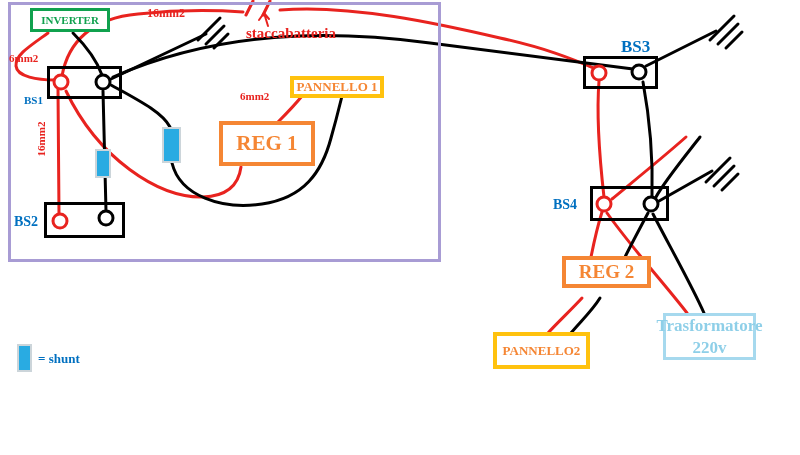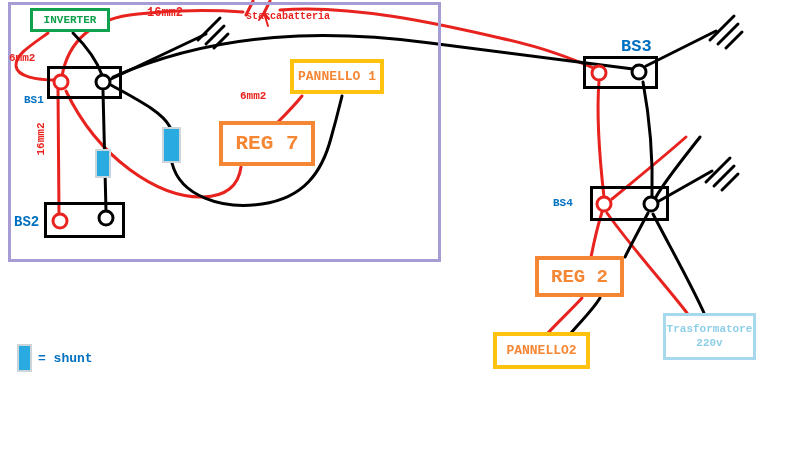--- a/index.html
+++ b/index.html
@@ -1,30 +1,30 @@
 <!DOCTYPE html>
 <html><head>
 <meta charset="utf-8">
 <style>
   html,body{margin:0;padding:0;background:#ffffff;}
   #stage{
     position:relative;width:800px;height:455px;background:#ffffff;overflow:hidden;
-    font-family:Liberation Mono, monospace;
+    font-family:Liberation Serif, serif;
   }
   #wires{position:absolute;left:0;top:0;width:800px;height:455px;}
   .box{position:absolute;display:flex;align-items:center;justify-content:center;
        text-align:center;font-weight:bold;background:#ffffff;box-sizing:border-box;}
   .busbox{position:absolute;border:3px solid #000;background:transparent;box-sizing:border-box;}
   .lbl{position:absolute;font-weight:bold;white-space:nowrap;}
   .red{color:#e8231f;}
   .blue{color:#0070c0;}
   .green-box{border:3px solid #10a14e;color:#10a14e;font-size:11px;}
   .orange-box{border:4px solid #f58634;color:#f58634;}
   .yellow-box{border:4px solid #ffc20e;color:#f58634;font-size:13px;}
-  .trafo-box{border:3px solid #a6d9ee;color:#8ecfe8;font-size:11px;line-height:1.25;}
+  .trafo-box{border:3px solid #a6d9ee;color:#8ecfe8;font-size:17px;line-height:1.25;}
   .shunt{position:absolute;background:#29abe2;border:2px solid #ccd5da;box-sizing:border-box;}
   .enclosure{position:absolute;border:3px solid #a89cd4;background:transparent;box-sizing:border-box;}
   .vert{transform:rotate(-90deg);transform-origin:center center;}
 </style>
 </head>
 <body>
 
 <div id="stage">
 
   <svg id="wires" viewBox="0 0 800 455" xmlns="http://www.w3.org/2000/svg">
@@ -99,51 +99,51 @@
   <div class="busbox" style="left:583px;top:56px;width:75px;height:33px;"></div>
   <div class="busbox" style="left:590px;top:186px;width:79px;height:35px;"></div>
 
   <div class="shunt" style="left:95px;top:149px;width:16px;height:29px;"></div>
   <div class="shunt" style="left:162px;top:127px;width:19px;height:36px;"></div>
 
   <div class="box green-box" style="left:30px;top:8px;width:80px;height:24px;">
     <span>INVERTER</span>
   </div>
 
-  <div class="box yellow-box" style="left:290px;top:59px;width:94px;height:35px;">
+  <div class="box yellow-box" style="left:290px;top:76px;width:94px;height:22px;">
     <span>PANNELLO 1</span>
   </div>
 
   <div class="box orange-box" style="left:219px;top:121px;width:96px;height:45px;font-size:21px;">
-    <span>REG 7</span>
+    <span>REG 1</span>
   </div>
 
 
-  <div class="box orange-box" style="left:535px;top:256px;width:89px;height:41px;font-size:19px;">
+  <div class="box orange-box" style="left:562px;top:256px;width:89px;height:32px;font-size:19px;">
     <span>REG 2</span>
   </div>
 
   <div class="box yellow-box" style="left:493px;top:332px;width:97px;height:37px;">
     <span>PANNELLO2</span>
   </div>
 
   <div class="box trafo-box" style="left:663px;top:313px;width:93px;height:47px;">
     <span>
       <span>Trasformatore</span><br>
       <span>220v</span>
     </span>
   </div>
 
   <div class="lbl red" style="left:147px;top:6px;font-size:12px;">16mm2</div>
-  <div class="lbl red" style="left:246px;top:11px;font-size:10px;">staccabatteria</div>
+  <div class="lbl red" style="left:246px;top:25px;font-size:15px;">staccabatteria</div>
   <div class="lbl red" style="left:9px;top:52px;font-size:11px;">6mm2</div>
   <div class="lbl red vert" style="left:24px;top:133px;font-size:11px;">16mm2</div>
   <div class="lbl red" style="left:240px;top:90px;font-size:11px;">6mm2</div>
 
   <div class="lbl blue" style="left:24px;top:94px;font-size:11px;">BS1</div>
   <div class="lbl blue" style="left:14px;top:214px;font-size:14px;">BS2</div>
   <div class="lbl blue" style="left:621px;top:37px;font-size:17px;">BS3</div>
-  <div class="lbl blue" style="left:553px;top:197px;font-size:11px;">BS4</div>
+  <div class="lbl blue" style="left:553px;top:197px;font-size:14px;">BS4</div>
 
   <div class="shunt" style="left:17px;top:344px;width:15px;height:28px;"></div>
   <div class="lbl blue" style="left:38px;top:351px;font-size:13px;">= shunt</div>
 
 </div>
 
 </body></html>

